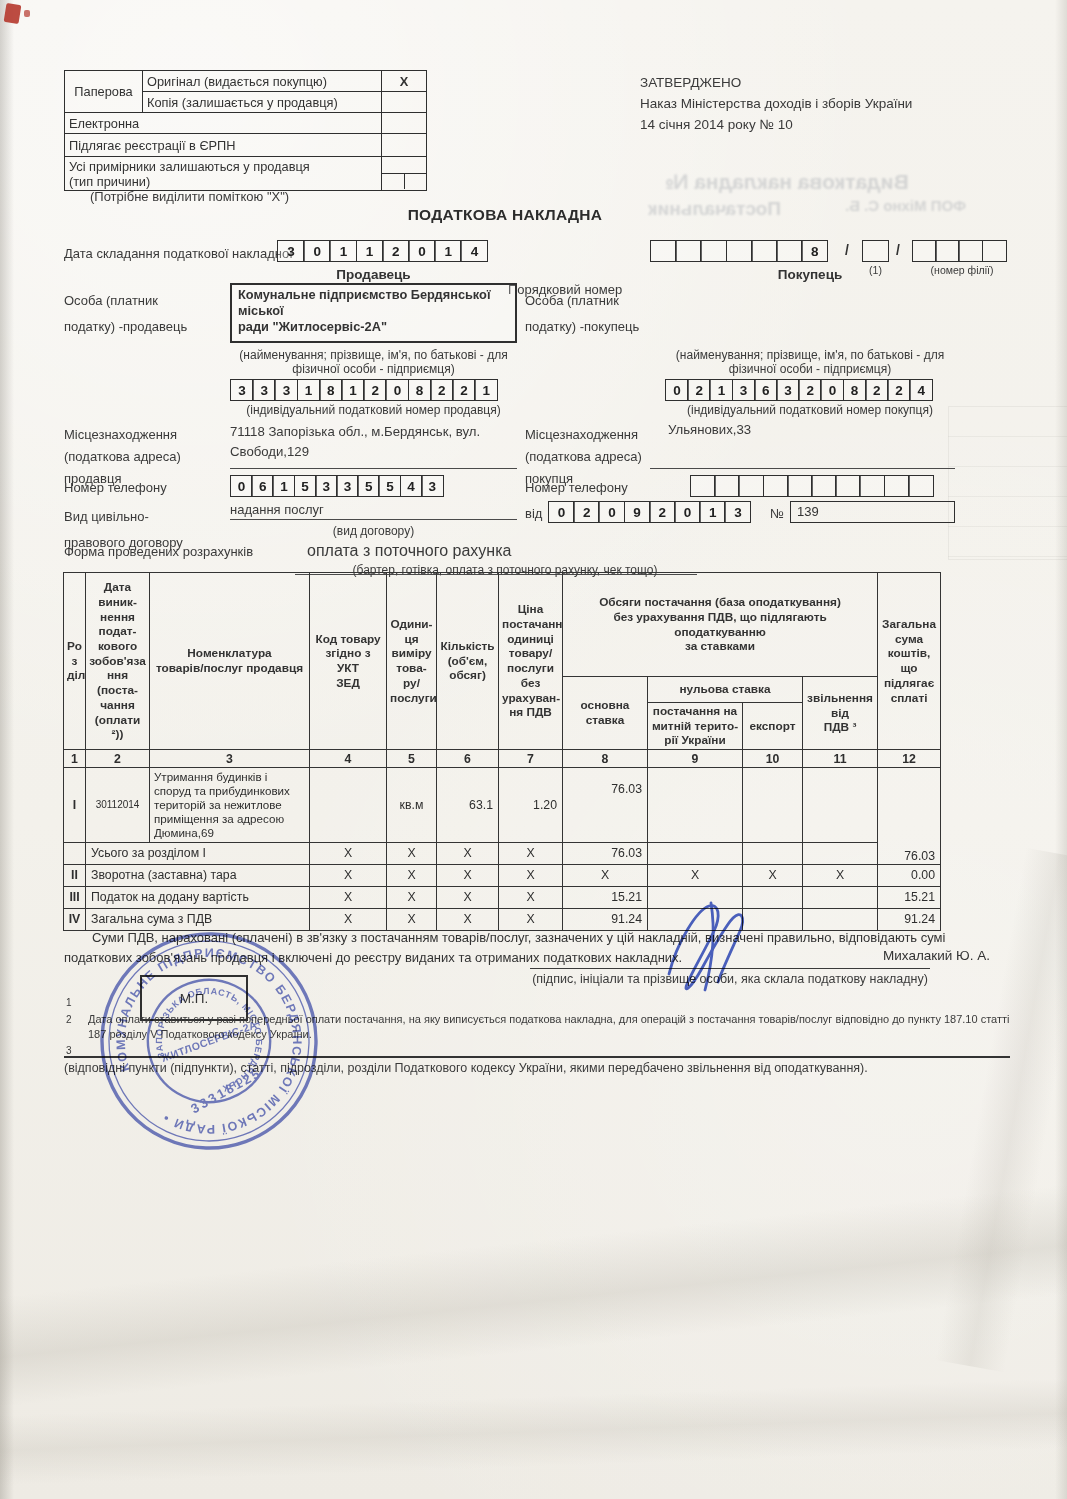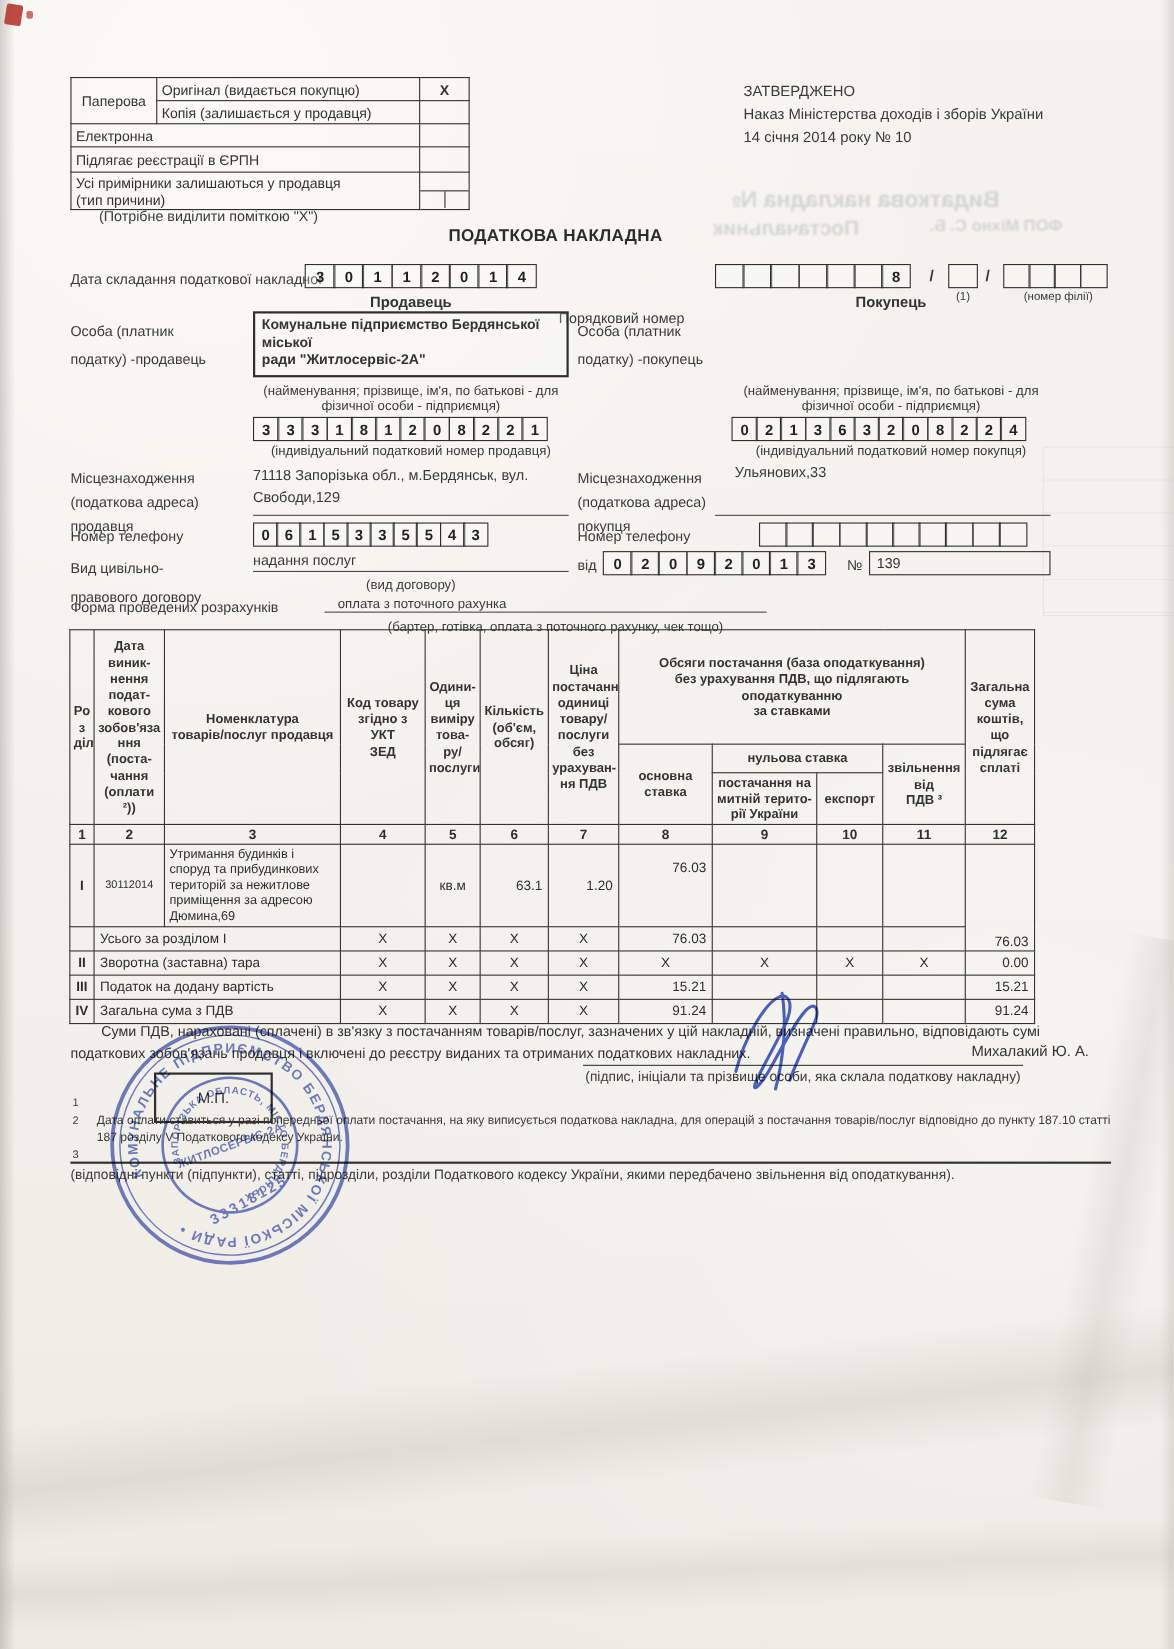--- a/index.html
+++ b/index.html
@@ -108,21 +108,21 @@
         <div style="display:flex;height:15px;">
           <div style="flex:1;border-right:1.7px solid #2f2f2f;"></div>
               <div style="flex:1;"></div>
         </div>
       </td>
     </tr>
   </tbody>
     </table>
   <div class="abs lbl" style="left:90px;top:189px;">(Потрібне виділити поміткою "X")</div>
 
-  <div class="abs" style="left:640px;top:72px;font-size:13.5px;line-height:21px;color:#3a3a3a;margin-left:36px;">
+  <div class="abs" style="left:640px;top:72px;font-size:13.5px;line-height:21px;color:#3a3a3a;">
     <div>ЗАТВЕРДЖЕНО</div>
     <div>Наказ Міністерства доходів і зборів України</div>
     <div>14 січня 2014 року № 10</div>
   </div>
 
   <div class="abs bold" style="left:230px;top:206px;width:550px;text-align:center;font-size:15.5px;color:#2c2c2c;letter-spacing:.3px;">ПОДАТКОВА НАКЛАДНА</div>
 
   <div class="abs lbl" style="left:64px;top:246px;">Дата складання податкової накладної</div>
   <div class="abs dbox-row w28" style="left:277px;top:240px;">
       <span class="dcell">3</span>
@@ -254,21 +254,21 @@
       <span class="dcell">9</span>
       <span class="dcell">2</span>
       <span class="dcell">0</span>
       <span class="dcell">1</span>
       <span class="dcell">3</span>
     </div>
   <div class="abs lbl" style="left:770px;top:506px;">№</div>
   <div class="abs" style="left:790px;top:501px;width:165px;height:22px;border:1.8px solid #2f2f2f;box-sizing:border-box;font-size:13px;padding:2px 6px;color:#333;">139</div>
 
   <div class="abs lbl" style="left:64px;top:544px;">Форма проведених розрахунків</div>
-  <div class="abs lbl uline" style="left:295px;top:542px;width:390px;padding-left:12px;padding-bottom:0;font-size:12px;">оплата з поточного рахунка</div>
+  <div class="abs lbl uline" style="left:295px;top:542px;width:390px;padding-left:12px;padding-bottom:14px;font-size:16px;">оплата з поточного рахунка</div>
   <div class="abs cap" style="left:295px;top:563px;width:420px;">(бартер, готівка, оплата з поточного рахунку, чек тощо)</div>
 
   <table class="main">
     <colgroup>
       <col style="width:22px">
         <col style="width:64px">
         <col style="width:160px">
         <col style="width:77px">
       <col style="width:50px">
         <col style="width:62px">

